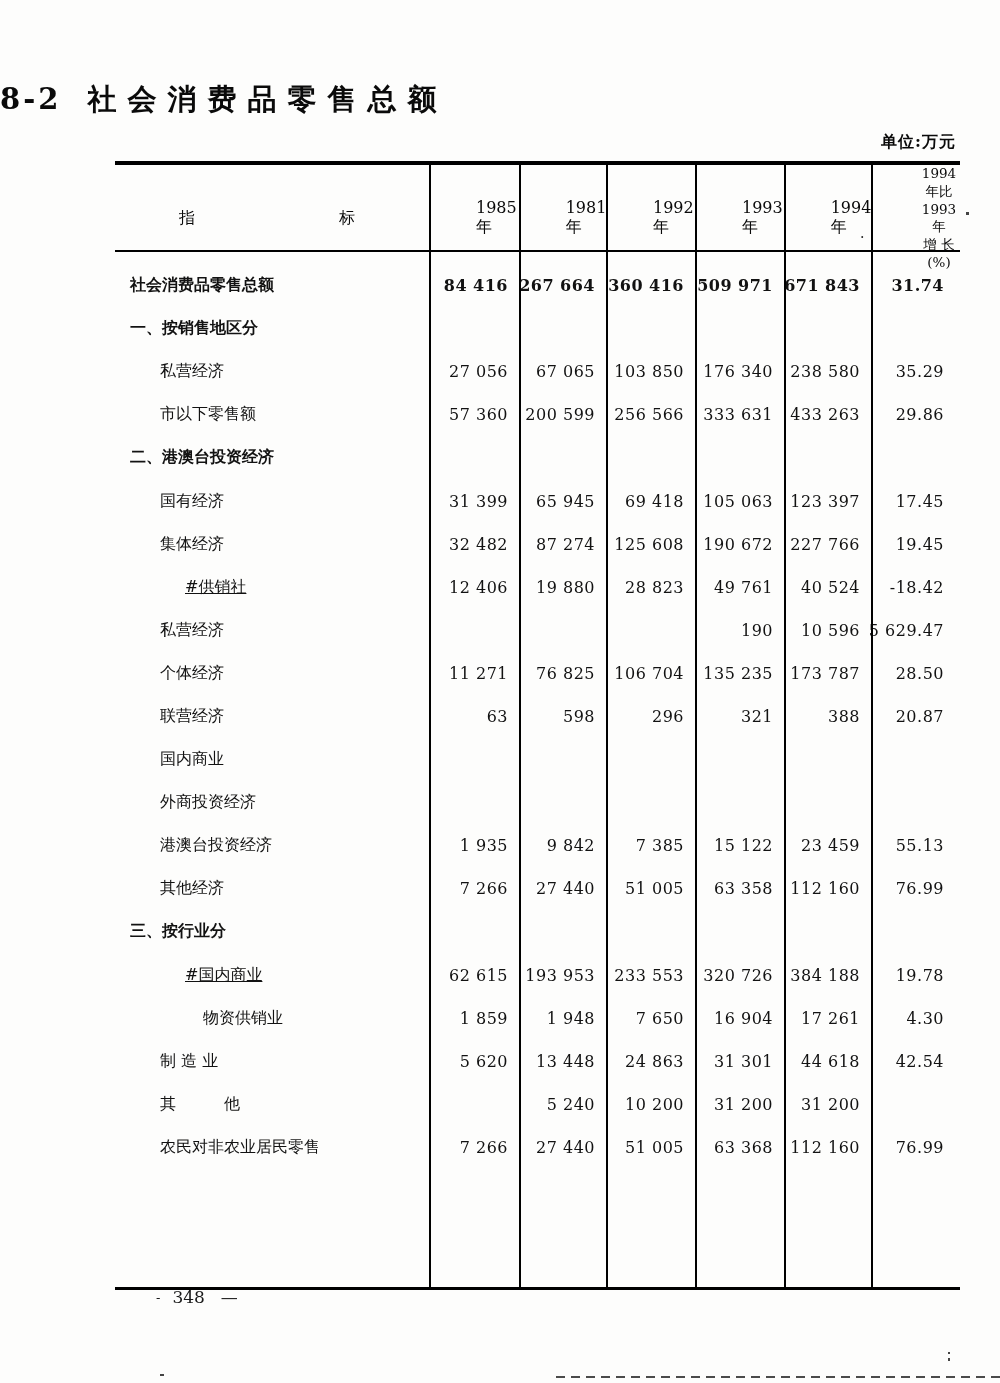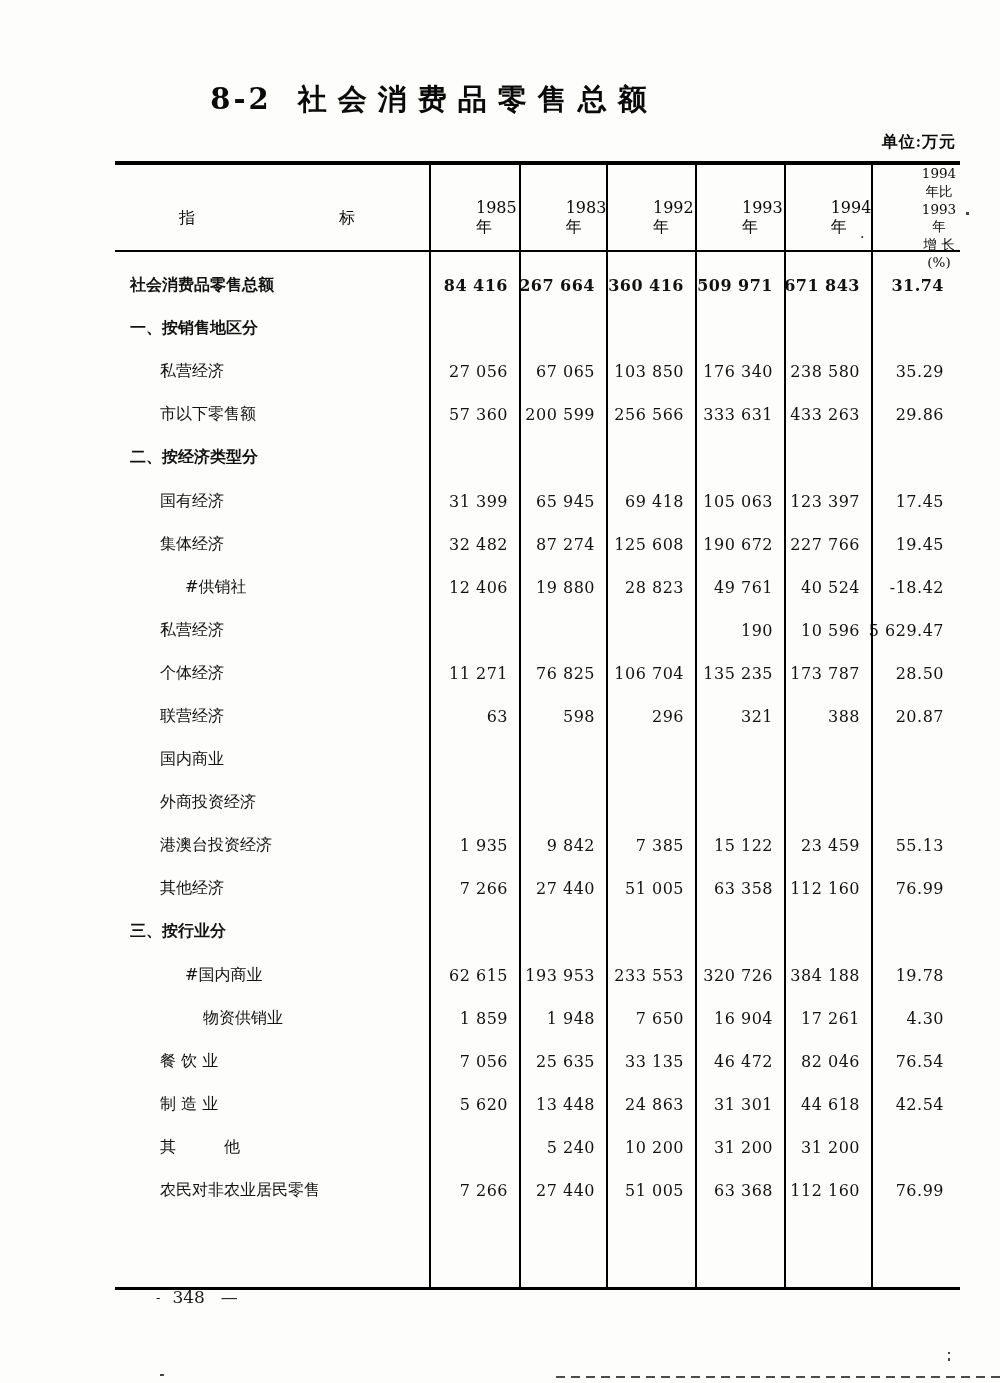--- a/index.html
+++ b/index.html
@@ -9,30 +9,30 @@
     font-family:"DejaVu Serif","Liberation Serif",serif;
     color:#111;
     position:relative;
     overflow:hidden;
   }
   .page{position:absolute;inset:0;}
 
   
   .title{
     position:absolute;left:0;top:80px;width:868px;
-    text-align:center;font-weight:bold;font-size:29px;
+    font-weight:bold;font-size:29px;
     white-space:nowrap;color:#0a0a0a;
   }
   .title .t-num{letter-spacing:3px;margin-right:26px;}
   .title .t-text{letter-spacing:11px;}
 
   
   .unit{
     position:absolute;right:44px;top:132px;
-    font-size:16px;font-weight:bold;letter-spacing:1px;color:#0a0a0a;font-family:Liberation Serif, serif;
+    font-size:16px;font-weight:bold;letter-spacing:1px;color:#0a0a0a;
   }
 
   
   .table{
     position:absolute;left:115px;top:161px;width:845px;height:1122px;
     border-top:4px solid #000;
     border-bottom:3px solid #000;
     box-sizing:content-box;
   }
   .vline{position:absolute;top:0;bottom:0;width:2px;background:#000;}
@@ -55,21 +55,21 @@
   }
   .t-row{
     display:grid;
     grid-template-columns:314px 90px 87px 89px 89px 87px 89px;
     height:43.1px;
   }
   .cell{display:flex;align-items:center;font-size:16px;color:#121212;}
   .lab{white-space:nowrap;}
   .ind0{padding-left:15px;}
   .ind1{padding-left:45px;}
-  .ind2{padding-left:70px;}
+  .ind2{padding-left:70px;text-decoration:underline;}
   .ind3{padding-left:88px;}
   .num{justify-content:flex-end;padding-right:11px;white-space:nowrap;letter-spacing:0.5px;}
   .t-row .cell:nth-child(7){padding-right:16px;}
   .bold .cell{font-weight:bold;}
 
   
   .footer{
     position:absolute;left:156px;top:1287px;font-size:17px;color:#1a1a1a;
     display:flex;align-items:center;
   }
@@ -107,21 +107,21 @@
     <div class="vline" style="left:669px;"></div>
     <div class="vline" style="left:756px;"></div>
     <span class="head-dot">.</span>
 
     <div class="t-head">
       <div class="hc label-head">
         <span>指</span>
         <span>标</span>
       </div>
       <div class="hc">1985 年</div>
-      <div class="hc">1983 年</div>
+      <div class="hc">1981 年</div>
       <div class="hc">1992 年</div>
       <div class="hc">1993 年</div>
       <div class="hc">1994 年</div>
       <div class="hc growth-head">
         <div>1994 年比</div>
         <div>1993 年</div>
         <div>增 长(%)</div>
       </div>
     </div>
 
@@ -156,21 +156,21 @@
         <div class="t-row">
           <div class="cell lab ind1">市以下零售额</div>
           <div class="cell num">57 360</div>
           <div class="cell num">200 599</div>
           <div class="cell num">256 566</div>
           <div class="cell num">333 631</div>
           <div class="cell num">433 263</div>
           <div class="cell num">29.86</div>
         </div>
         <div class="t-row bold">
-          <div class="cell lab ind0">二、按经济类型分</div>
+          <div class="cell lab ind0">二、港澳台投资经济</div>
           <div class="cell num"></div>
           <div class="cell num"></div>
           <div class="cell num"></div>
           <div class="cell num"></div>
           <div class="cell num"></div>
           <div class="cell num"></div>
         </div>
         <div class="t-row">
           <div class="cell lab ind1">国有经济</div>
           <div class="cell num">31 399</div>
@@ -282,29 +282,20 @@
         <div class="t-row">
           <div class="cell lab ind3">物资供销业</div>
           <div class="cell num">1 859</div>
           <div class="cell num">1 948</div>
           <div class="cell num">7 650</div>
           <div class="cell num">16 904</div>
           <div class="cell num">17 261</div>
           <div class="cell num">4.30</div>
         </div>
         <div class="t-row">
-          <div class="cell lab ind1">餐 饮 业</div>
-          <div class="cell num">7 056</div>
-          <div class="cell num">25 635</div>
-          <div class="cell num">33 135</div>
-          <div class="cell num">46 472</div>
-          <div class="cell num">82 046</div>
-          <div class="cell num">76.54</div>
-        </div>
-        <div class="t-row">
           <div class="cell lab ind1">制 造 业</div>
           <div class="cell num">5 620</div>
           <div class="cell num">13 448</div>
           <div class="cell num">24 863</div>
           <div class="cell num">31 301</div>
           <div class="cell num">44 618</div>
           <div class="cell num">42.54</div>
         </div>
         <div class="t-row">
           <div class="cell lab ind1">其　　　他</div>

